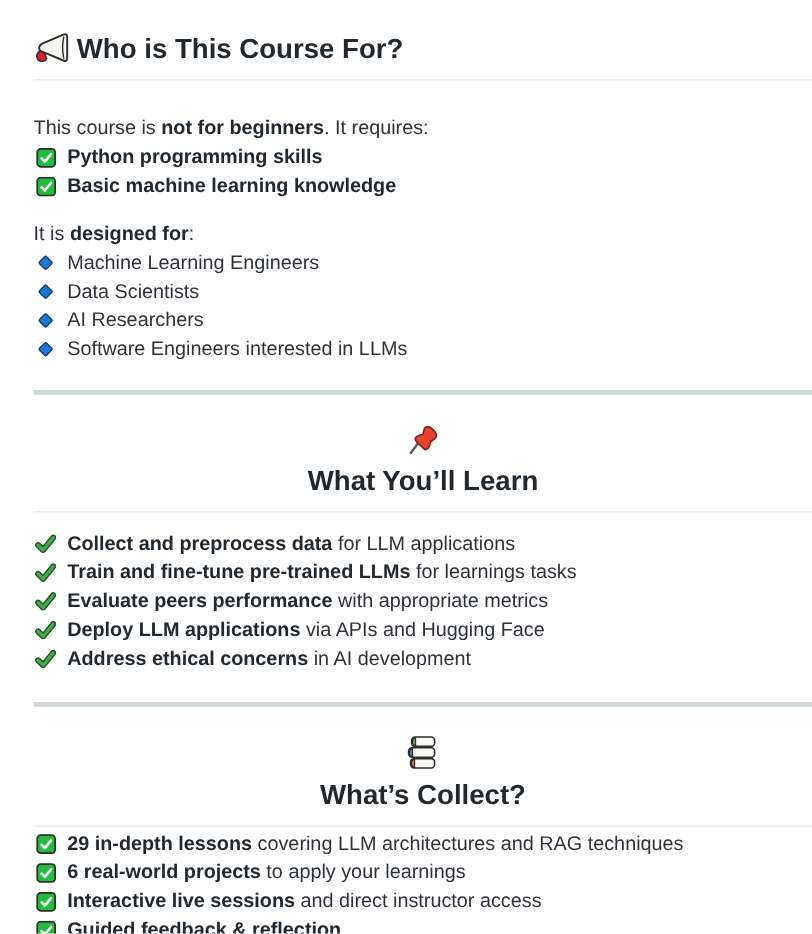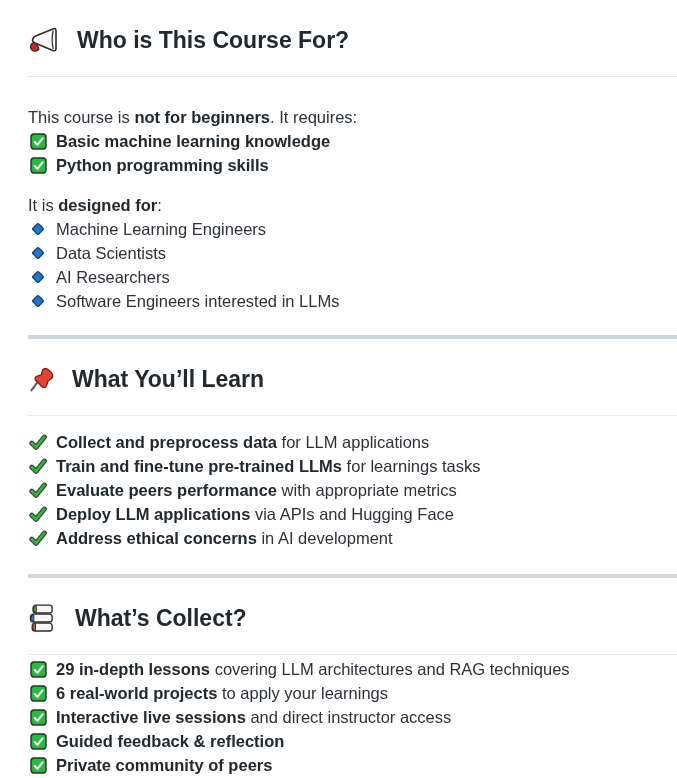--- a/index.html
+++ b/index.html
@@ -6,28 +6,28 @@
   html, body { background: #ffffff; }
   body {
     width: 677px; height: 778px;
     font-family: "Liberation Sans", sans-serif;
     color: #2d3238;
     overflow: hidden;
   }
   .page { padding: 12px 0 0 28px; }
 
   .h2 {
-    display: flex; align-items: center; gap: 17px;
+    display: flex; align-items: center; gap: 4px;
     font-size: 23px; font-weight: 700; color: #21282e;
     line-height: 32px;
-    padding-bottom: 20px;
+    padding-bottom: 10px;
     border-bottom: 1px solid #e9e9e9;
   }
   .h2.first { margin-top: 12px; }
-  .h2.later { margin-top: 24px; }
+  .h2.later { margin-top: 24px; flex-direction: column; }
 
   .para { font-size: 16.5px; line-height: 24px; color: #2d3238; }
   .para.intro { margin-top: 28px; }
   .para.designed { margin-top: 16px; }
   .para b, .li b { font-weight: 700; color: #21282e; }
 
   .list { margin-top: 0; }
   .list.learn { margin-top: 14px; }
   .list.included { margin-top: 2px; }
 
@@ -97,29 +97,29 @@
 
   <p class="para intro"><span>This course is </span><b>not for beginners</b><span>. It requires:</span></p>
 
   <div class="list">
     <div class="li">
       <span class="icon-cell">
           <svg width="17" height="17">
             <use href="#sym-checkbox"></use>
           </svg>
         </span>
+      <span><b>Python programming skills</b><span></span></span>
+    </div>
+    <div class="li">
+      <span class="icon-cell">
+          <svg width="17" height="17">
+            <use href="#sym-checkbox"></use>
+          </svg>
+        </span>
       <span><b>Basic machine learning knowledge</b><span></span></span>
-    </div>
-    <div class="li">
-      <span class="icon-cell">
-          <svg width="17" height="17">
-            <use href="#sym-checkbox"></use>
-          </svg>
-        </span>
-      <span><b>Python programming skills</b><span></span></span>
     </div>
   </div>
 
   <p class="para designed"><span>It is </span><b>designed for</b><span>:</span></p>
 
   <div class="list">
     <div class="li">
       <span class="icon-cell">
           <svg width="14" height="14">
             <use href="#sym-diamond"></use>

